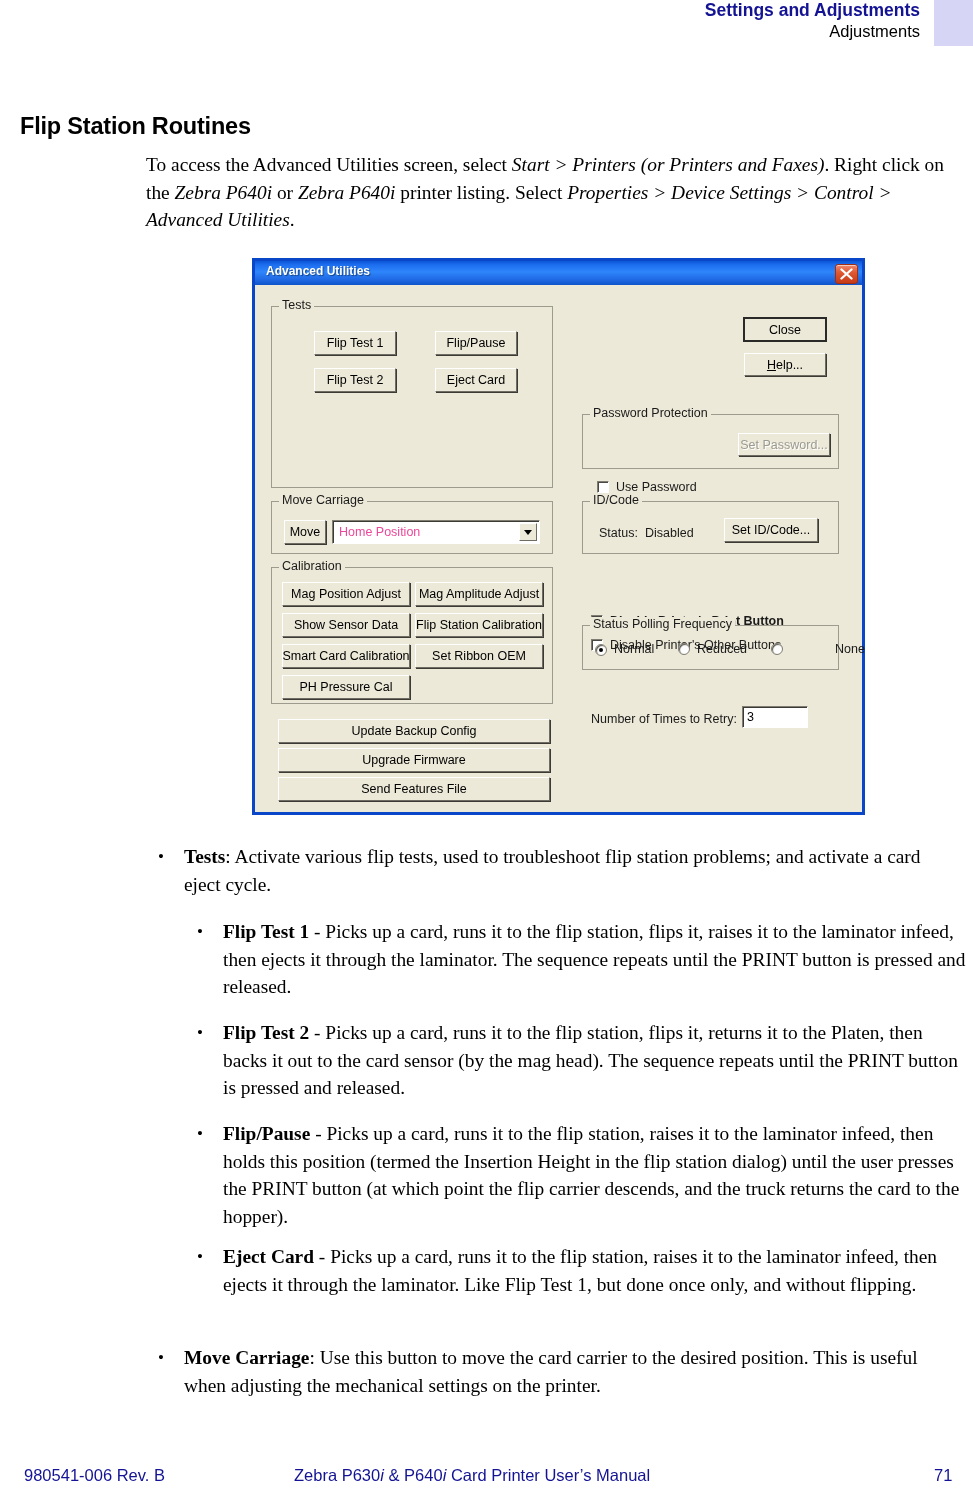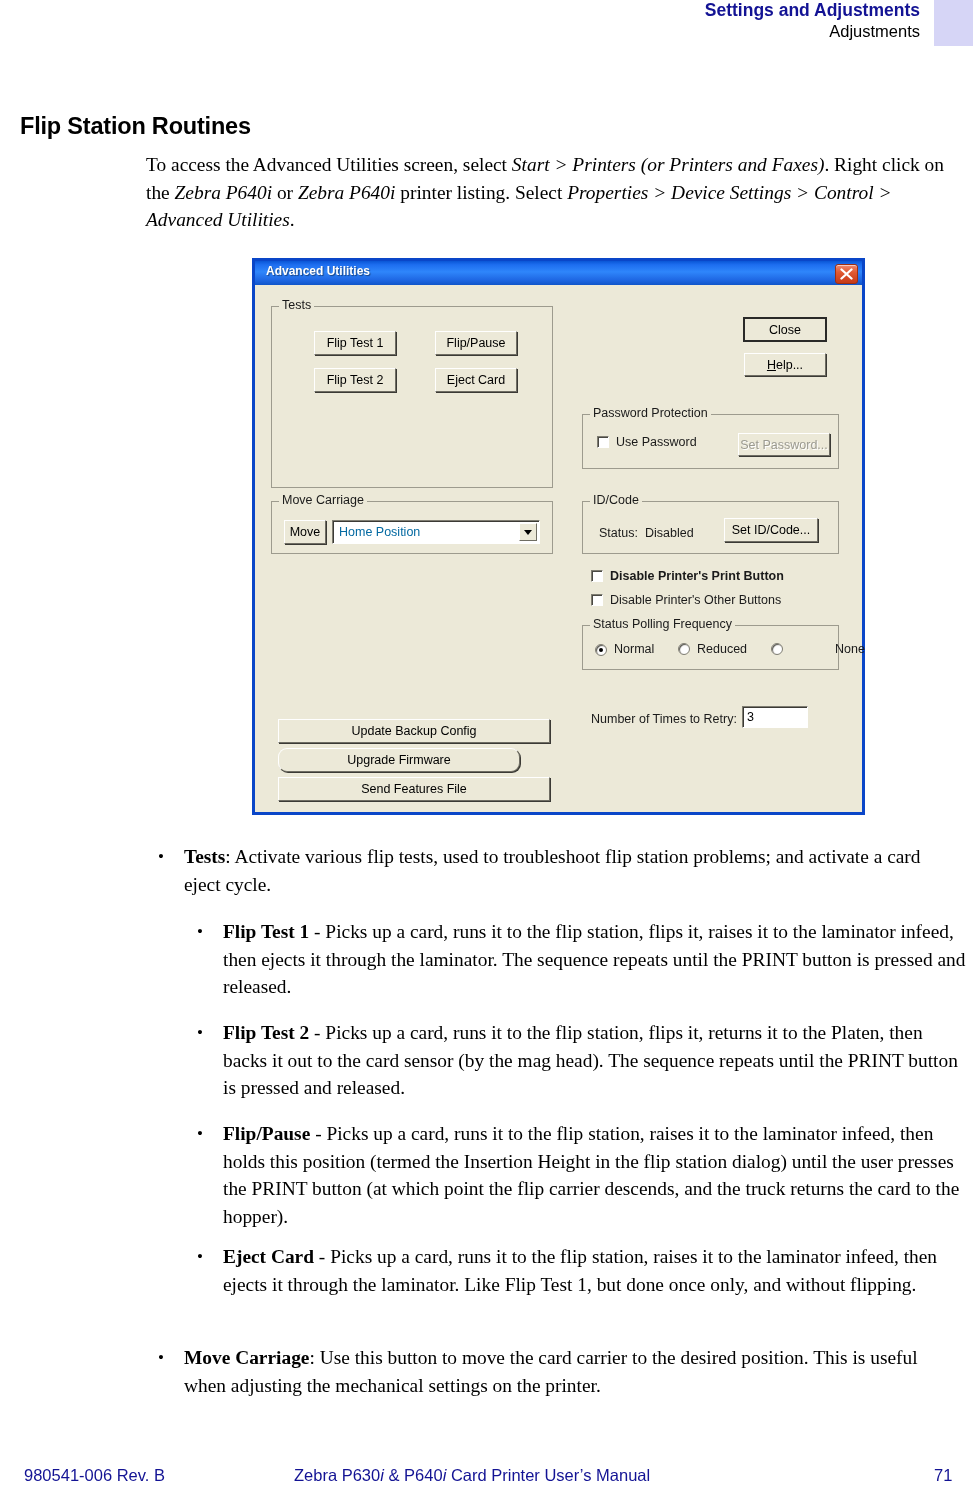--- a/index.html
+++ b/index.html
@@ -120,21 +120,21 @@
     font-family:"Liberation Sans", sans-serif;
   }
 
   
   .combo{
     position:absolute;background:#ffffff;
     border-top:1px solid #7f7d72;border-left:1px solid #7f7d72;
     border-right:1px solid #ffffff;border-bottom:1px solid #ffffff;
     box-shadow:inset 1px 1px 0 #3b3a35;
     box-sizing:border-box;
-    font-size:12.5px;color:#0369a1;
+    font-size:12.5px;color:#ec4899;
     display:flex;align-items:center;cursor:pointer;
     font-family:"Liberation Sans", sans-serif;
   }
   .combo .cv{padding-left:6px;}
   .combo .arrow{
     position:absolute;right:2px;top:2px;bottom:2px;width:16px;
     background:#ece9d8;
     border-top:1px solid #ffffff;border-left:1px solid #ffffff;
     border-right:1px solid #6f6d63;border-bottom:1px solid #6f6d63;
     display:flex;align-items:center;justify-content:center;
@@ -145,21 +145,21 @@
     position:absolute;background:#ffffff;
     border-top:1px solid #7f7d72;border-left:1px solid #7f7d72;
     border-right:1px solid #ffffff;border-bottom:1px solid #ffffff;
     box-shadow:inset 1px 1px 0 #3b3a35;
     box-sizing:border-box;font-size:12.5px;color:#000;
     display:flex;align-items:center;padding-left:4px;
     font-family:"Liberation Sans", sans-serif;
   }
 
   
-  .cbwrap{position:absolute;display:flex;align-items:center;cursor:pointer;}
+  .cbwrap{position:absolute;display:flex;align-items:center;cursor:pointer;margin-top:45px;}
   .cbox{
     width:12px;height:12px;background:#ffffff;
     border-top:1px solid #7f7d72;border-left:1px solid #7f7d72;
     border-right:1px solid #ffffff;border-bottom:1px solid #ffffff;
     box-shadow:inset 1px 1px 0 #4a4943;
     box-sizing:border-box;flex:0 0 auto;
   }
   .cbwrap .t{margin-left:7px;font-size:12.5px;color:#1a1a1a;white-space:nowrap;
              font-family:"Liberation Sans", sans-serif;}
 
@@ -284,23 +284,33 @@
       </div>
       <div class="rbwrap" style="left:188px;top:16px;gap:45px;">
         <span class="rbox"></span>
         <span class="t">None</span>
       </div>
     </div>
 
     <span class="lbl" style="left:336px;top:427px;">Number of Times to Retry:</span>
     <div class="tfield" style="left:487px;top:421px;width:66px;height:22px;">3</div>
 
+    <div class="grp" style="left:16px;top:282px;width:282px;height:137px;">
+      <span class="lg">Calibration</span>
+      <div class="btn" style="left:10px;top:14px;width:128px;height:24px;">Mag Position Adjust</div>
+      <div class="btn" style="left:143px;top:14px;width:128px;height:24px;">Mag Amplitude Adjust</div>
+      <div class="btn" style="left:10px;top:45px;width:128px;height:24px;">Show Sensor Data</div>
+      <div class="btn" style="left:143px;top:45px;width:128px;height:24px;">Flip Station Calibration</div>
+      <div class="btn" style="left:10px;top:76px;width:128px;height:24px;">Smart Card Calibration</div>
+      <div class="btn" style="left:143px;top:76px;width:128px;height:24px;">Set Ribbon OEM</div>
+      <div class="btn" style="left:10px;top:107px;width:128px;height:24px;">PH Pressure Cal</div>
+    </div>
 
     <div class="btn" style="left:23px;top:434px;width:272px;height:24px;">Update Backup Config</div>
-    <div class="btn" style="left:23px;top:463px;width:242px;height:24px;border-radius:9px;">Upgrade Firmware</div>
+    <div class="btn" style="left:23px;top:463px;width:272px;height:24px;">Upgrade Firmware</div>
     <div class="btn" style="left:23px;top:492px;width:272px;height:24px;">Send Features File</div>
 
   </div>
 </div>
 
 <div class="b1" style="left:158px;top:843px;width:800px;">
   <span class="bull">•</span>
   <span class="bdy" style="padding-left:26px;"><span class="bd">Tests</span><span>: Activate various flip tests, used to troubleshoot flip station problems; and activate a card eject cycle.</span></span>
 </div>
 

